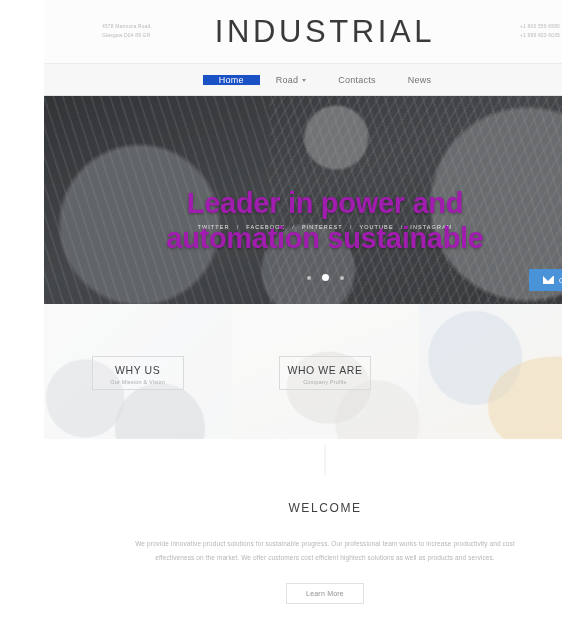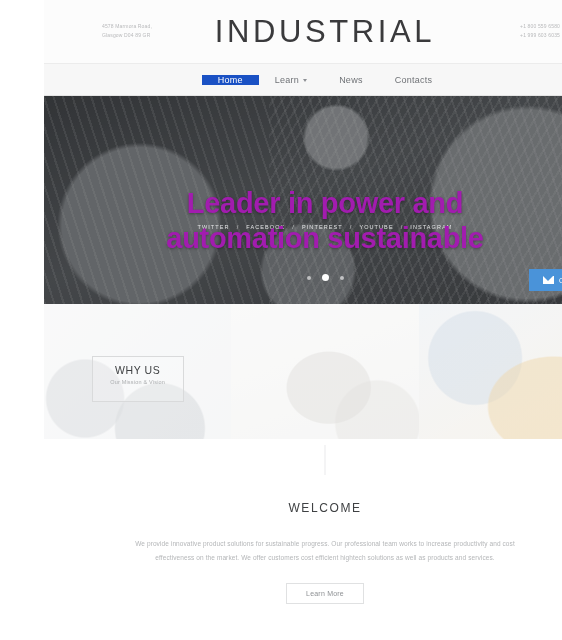--- a/index.html
+++ b/index.html
@@ -141,21 +141,21 @@
     background:
       radial-gradient(ellipse at 72% 76%, rgba(226,178,86,.45) 0 34%, rgba(0,0,0,0) 35%),
       radial-gradient(circle at 30% 40%, rgba(150,176,204,.35) 0 30%, rgba(0,0,0,0) 31%),
       linear-gradient(150deg,#e9edf2 0%,#f3ece0 100%);
   }
   .panel .veil { position:absolute; inset:0; background:rgba(252,252,252,.62); }
   .panel3 .veil { background:rgba(252,252,252,.48); }
 
   .fbox {
     position:absolute; left:50%; top:52px; transform:translateX(-50%);
-    width:92px; padding:7px 4px 16px;
+    width:92px; padding:7px 4px 4px;
     border:1px solid #d9dadb; background:rgba(255,255,255,.18);
     text-align:center; cursor:pointer;
   }
   .fbox .ft {
     font-size:10.5px; color:#3f4143; letter-spacing:.55px; white-space:nowrap;
   }
   .fbox .fs {
     margin-top:3px; font-size:5.5px; color:#acaeb0; letter-spacing:.2px;
     white-space:nowrap;
   }
@@ -196,28 +196,28 @@
       <div>+1 999 603 6035</div>
     </div>
   </div>
 
   <div class="navbar">
     <div class="navlist">
       <div class="navitem active">
         <span>Home</span>
       </div>
       <div class="navitem">
-        <span>Learn</span>
+        <span>Road</span>
         <span class="caret"></span>
+      </div>
+      <div class="navitem">
+        <span>Contacts</span>
       </div>
       <div class="navitem">
         <span>News</span>
-      </div>
-      <div class="navitem">
-        <span>Contacts</span>
       </div>
     </div>
   </div>
 
   <div class="hero">
     <div class="hero-img">
       <div class="bg"></div>
       <div class="teeth"></div>
       <div class="teeth2"></div>
     </div>
@@ -261,20 +261,24 @@
       <div class="ph"></div>
       <div class="veil"></div>
       <div class="fbox">
         <div class="ft">WHY US</div>
         <div class="fs">Our Mission &amp; Vision</div>
       </div>
     </div>
     <div class="panel panel2">
       <div class="ph"></div>
       <div class="veil"></div>
+      <div class="fbox">
+        <div class="ft">WHO WE ARE</div>
+        <div class="fs">Company Profile</div>
+      </div>
     </div>
     <div class="panel panel3">
       <div class="ph"></div>
       <div class="veil"></div>
     </div>
   </div>
 
   <div class="welcome">
     <div class="vdiv"></div>
     <div class="wtitle">WELCOME</div>

